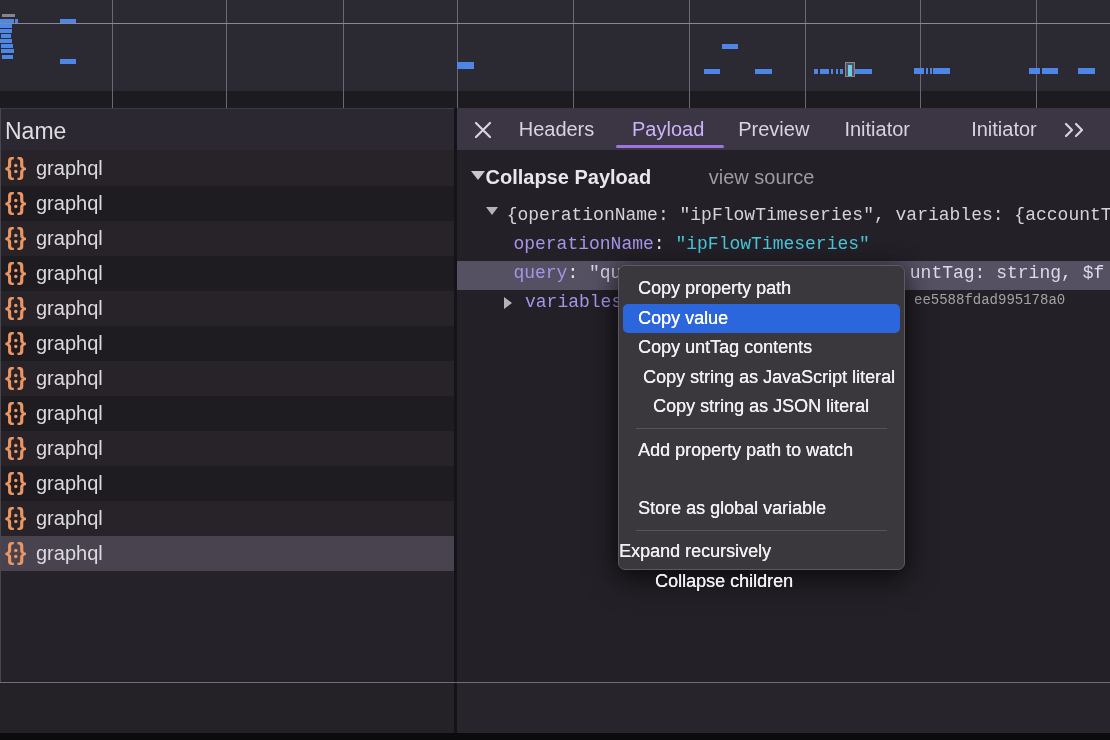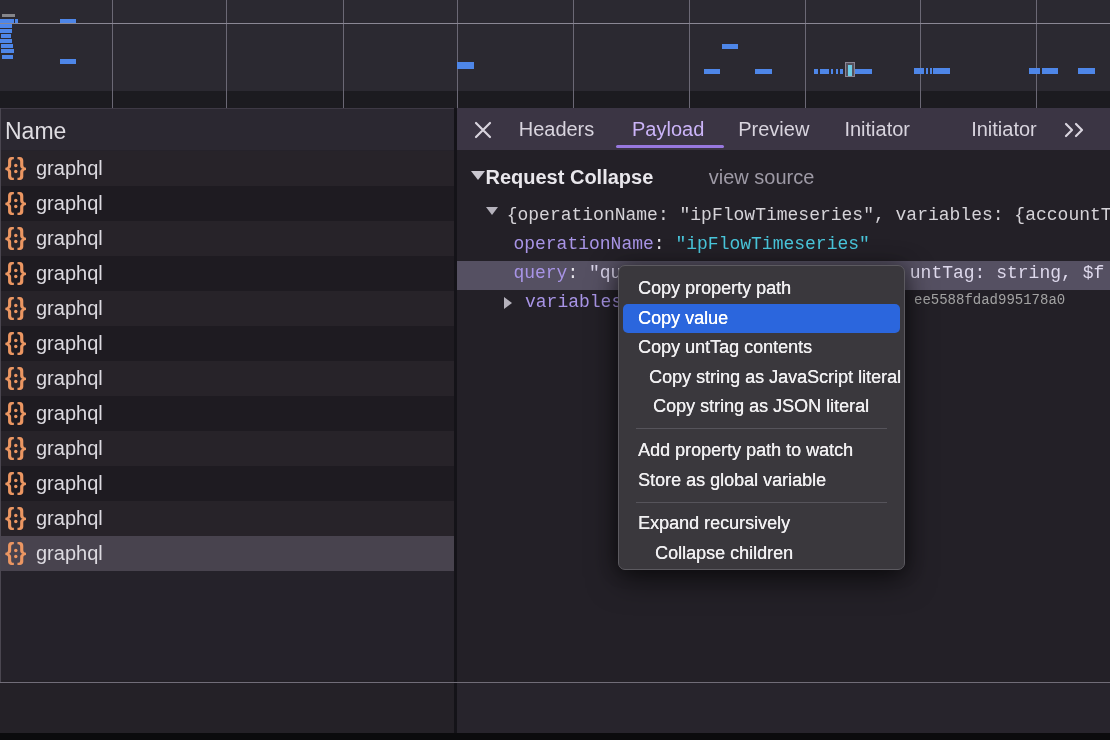--- a/index.html
+++ b/index.html
@@ -193,21 +193,21 @@
         <circle cx="11.8" cy="9.5" r="1.7" fill="#eb9662"></circle>
         <circle cx="11.8" cy="15.5" r="1.7" fill="#eb9662"></circle>
       </svg>
       <span style="position:absolute;left:36px;top:6px;font-size:20px;color:#dcdae0;">graphql</span>
     </div>
   </div>
 
 <div class="abs" id="payload" style="left:457px;top:150px;width:653px;height:530px;background:#232027;color:#d6d4da;">
 
   <div class="abs" style="left:13.5px;top:21px;width:0;height:0;border-left:7px solid transparent;border-right:7px solid transparent;border-top:9px solid #cac7d0;"></div>
-  <div class="abs" style="left:28.5px;top:16px;font-size:20px;font-weight:bold;color:#e9e7ec;">Request Collapse</div>
+  <div class="abs" style="left:28.5px;top:16px;font-size:20px;font-weight:bold;color:#e9e7ec;">Collapse Payload</div>
   <div class="abs" style="left:251.7px;top:16px;font-size:20px;color:#9e9aa6;">view source</div>
 
   <div class="abs" style="left:0;top:111px;width:653px;height:28.5px;background:#555062;"></div>
 
   <div class="abs mono" style="left:28.5px;top:57px;width:0;height:0;border-left:6px solid transparent;border-right:6px solid transparent;border-top:8px solid #b5b2bc;"></div>
   <div class="abs mono" style="left:49.7px;top:55px;font-size:18px;color:#d5d3d8;white-space:pre;width:603px;overflow:hidden;">{operationName: "ipFlowTimeseries", variables: {accountT</div>
 
   <div class="abs mono" style="left:56.4px;top:84px;font-size:18px;white-space:pre;"><span style="color:#a894e6;margin-top:12px;">operationName</span><span style="color:#e9e7ed;">: </span><span style="color:#49c5da;">"ipFlowTimeseries"</span></div>
 
   <div class="abs mono" style="left:56.4px;top:113px;font-size:18px;white-space:pre;"><span style="color:#a894e6;">query</span><span style="color:#e9e7ed;">: </span><span style="color:#d8d3e8;">"query ipFlowTimeseries</span></div>
@@ -224,21 +224,21 @@
 
 <div class="abs" style="left:0;top:682px;width:1110px;height:1px;background:#716d78;"></div>
 <div class="abs" style="left:0;top:683px;width:454px;height:50px;background:#242127;"></div>
 <div class="abs" style="left:457px;top:683px;width:653px;height:50px;background:#27242c;"></div>
 <div class="abs" style="left:0;top:733px;width:1110px;height:7px;background:#0b0b0d;"></div>
 
 <div class="abs" id="menu" style="left:618px;top:265px;width:287px;height:305px;background:#3a383d;border:1px solid #5c5a60;border-radius:7px;box-shadow:0 10px 30px rgba(0,0,0,0.55), 0 0 18px rgba(0,0,0,0.35);padding-top:8px;font-size:18px;color:#f0eff1;text-shadow:0.25px 0 0 currentColor;">
   <div style="height:29.6px;line-height:29.6px;padding-left:19px;">Copy property path</div>
   <div style="height:29.6px;line-height:29.6px;margin:0 4px;padding-left:15px;background:#2b66dd;border-radius:5px;color:#ffffff;">Copy value</div>
   <div style="height:29.6px;line-height:29.6px;padding-left:19px;">Copy untTag contents</div>
-  <div style="height:29.6px;line-height:29.6px;padding-left:30px;">Copy string as JavaScript literal</div>
+  <div style="height:29.6px;line-height:29.6px;padding-left:24px;">Copy string as JavaScript literal</div>
   <div style="height:29.6px;line-height:29.6px;padding-left:34px;">Copy string as JSON literal</div>
   <div style="height:1px;background:#56545b;margin:6.5px 17px;"></div>
   <div style="height:29.6px;line-height:29.6px;padding-left:19px;">Add property path to watch</div>
-  <div style="height:29.6px;line-height:29.6px;padding-left:19px;">Store as global variable</div>
+  <div style="height:29.6px;line-height:29.6px;padding-left:19px;margin-top:28px;">Store as global variable</div>
   <div style="height:1px;background:#56545b;margin:6.5px 17px;"></div>
-  <div style="height:29.6px;line-height:29.6px;padding-left:19px;">Expand recursively</div>
+  <div style="height:29.6px;line-height:29.6px;">Expand recursively</div>
   <div style="height:29.6px;line-height:29.6px;padding-left:36px;">Collapse children</div>
 </div>
 
 </body></html>

